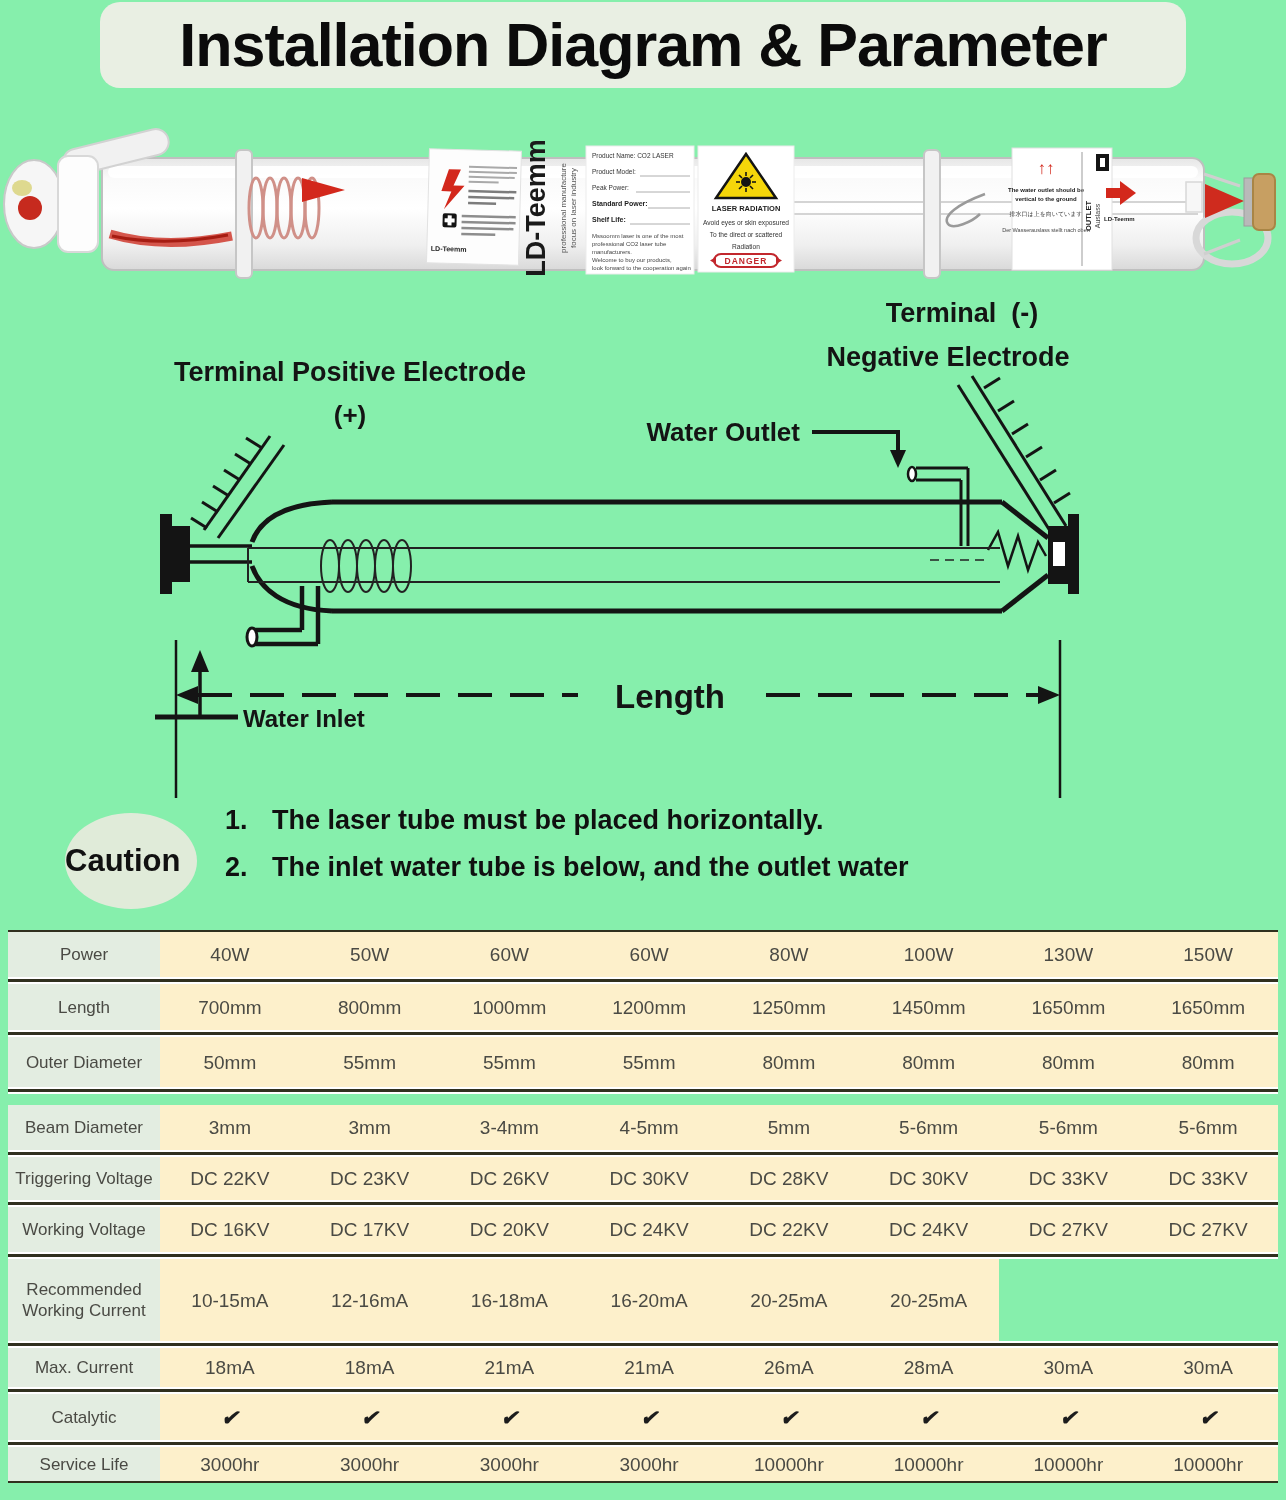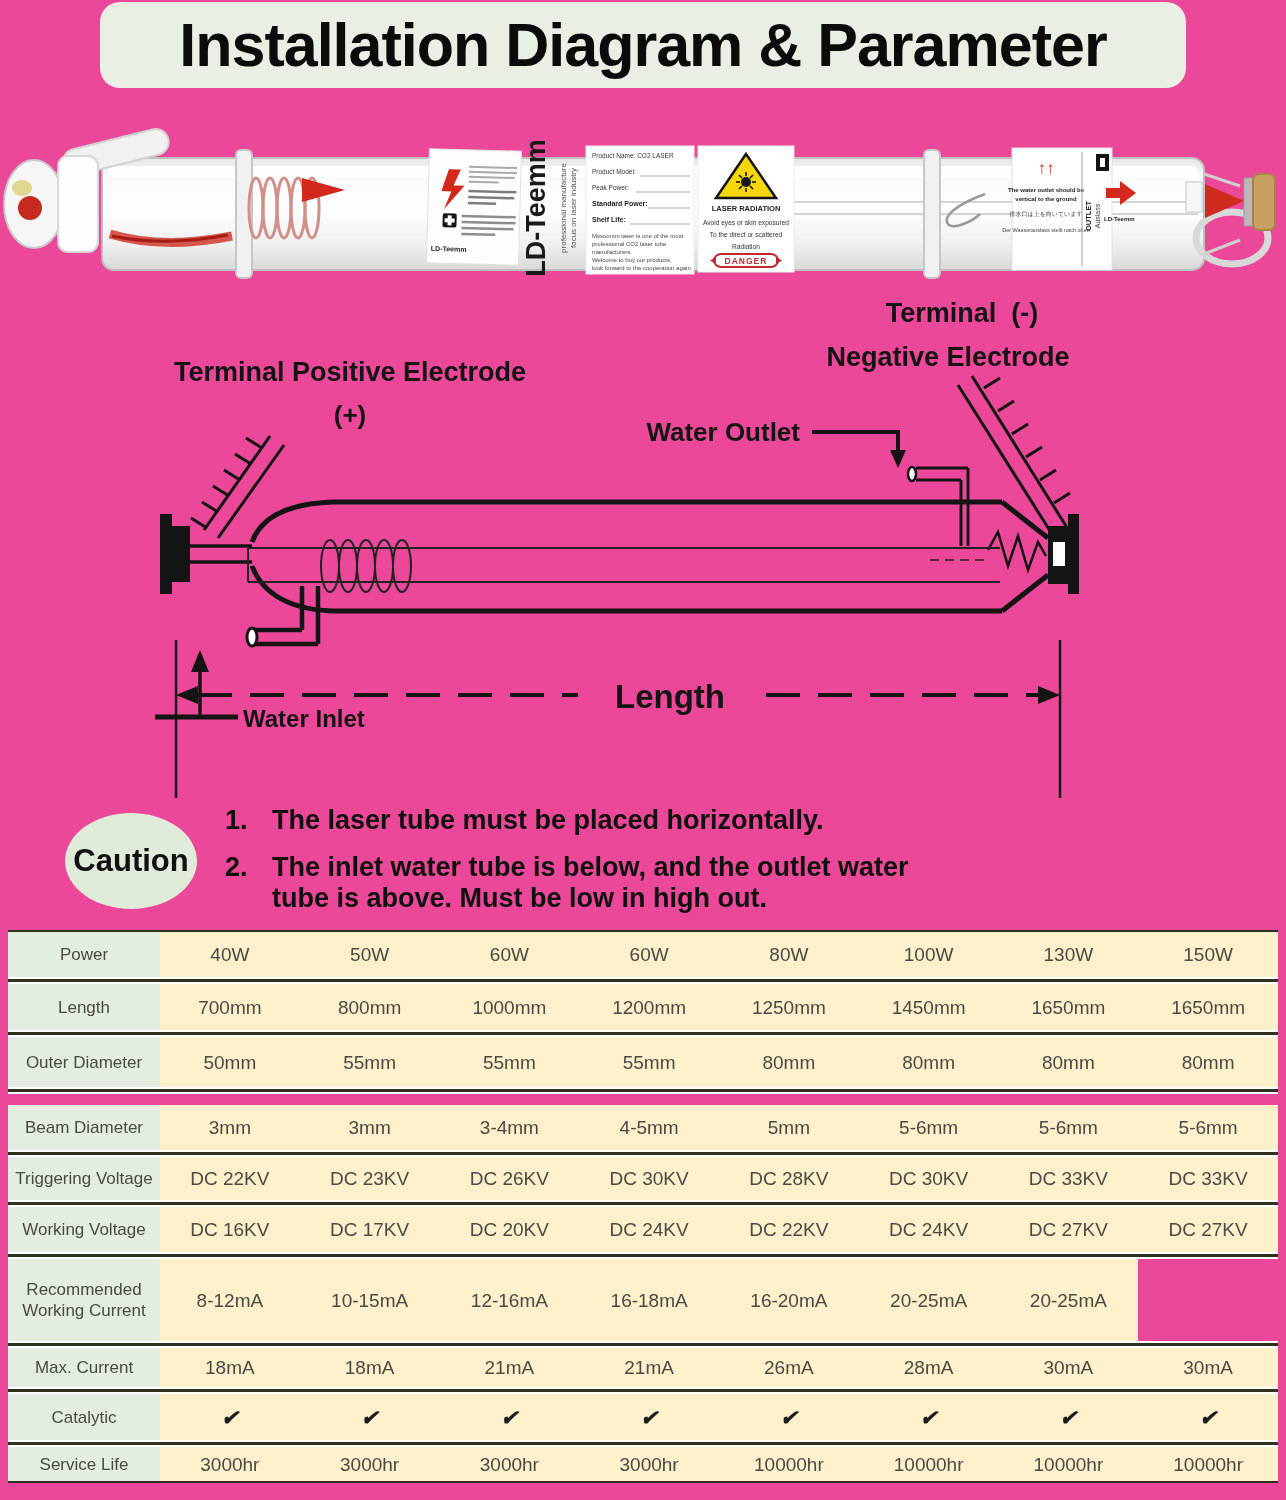--- a/index.html
+++ b/index.html
@@ -1,31 +1,31 @@
 <!DOCTYPE html>
 <html lang="en"><head>
 <meta charset="utf-8">
 <style>
   html,body{margin:0;padding:0;background:#ffffff;}
-  #page{position:relative;width:1286px;height:1500px;background:#ec4899;overflow:hidden;
+  #page{position:relative;width:1286px;height:1500px;background:#86efac;overflow:hidden;
         font-family:"Liberation Sans",sans-serif;}
 
   
   #title-banner{position:absolute;left:100px;top:2px;width:1086px;height:86px;
     background:#e9efe3;border-radius:20px;display:flex;align-items:center;justify-content:center;}
   #title-banner .t{font-size:61px;font-weight:bold;letter-spacing:-1px;color:#0b0b0b;white-space:nowrap;}
 
   
   #photo-svg{position:absolute;left:0;top:116px;}
   #diagram-svg{position:absolute;left:0;top:288px;}
   svg text{font-family:"Liberation Sans",sans-serif;}
 
   
   #caution-badge{position:absolute;left:65px;top:813px;width:132px;height:96px;background:#e0ebd9;
-    border-radius:50%;display:flex;align-items:center;justify-content:center;}
+    border-radius:50%;display:flex;align-items:center;justify-content:flex-start;}
   #caution-badge .t{font-size:31px;font-weight:bold;color:#111;}
   .caution-item{position:absolute;left:225px;font-size:27px;font-weight:bold;color:#101010;line-height:31px;
     display:flex;align-items:flex-start;}
   .caution-item .c-no{width:47px;flex:0 0 47px;}
   #caution-item-1{top:805px;}
   #caution-item-2{top:852px;}
 
   
   #param-table{position:absolute;left:8px;top:930px;width:1270px;
     border-top:2px solid #30301e;border-bottom:2px solid #30301e;}
@@ -299,21 +299,20 @@
     <span class="t">Caution</span>
   </div>
   <div id="caution-item-1" class="caution-item">
     <span class="c-no">1.</span>
     <span class="c-text">The laser tube must be placed horizontally.</span>
   </div>
   <div id="caution-item-2" class="caution-item">
     <span class="c-no">2.</span>
     <span class="c-text">
       <span>The inlet water tube is below, and the outlet water</span><br>
-      <span>tube is above. Must be low in high out.</span>
     </span>
   </div>
 
   <div id="param-table">
       <div class="t-row" style="height: 45px;">
         <div class="t-cell t-label">Power</div>
         <div class="t-cell">40W</div>
         <div class="t-cell">50W</div>
         <div class="t-cell">60W</div>
         <div class="t-cell">60W</div>
@@ -378,21 +377,20 @@
         <div class="t-cell">DC 20KV</div>
         <div class="t-cell">DC 24KV</div>
         <div class="t-cell">DC 22KV</div>
         <div class="t-cell">DC 24KV</div>
         <div class="t-cell">DC 27KV</div>
         <div class="t-cell">DC 27KV</div>
       </div>
       <div class="t-sep"></div>
       <div class="t-row" style="height: 82px;">
         <div class="t-cell t-label">Recommended Working Current</div>
-        <div class="t-cell">8-12mA</div>
         <div class="t-cell">10-15mA</div>
         <div class="t-cell">12-16mA</div>
         <div class="t-cell">16-18mA</div>
         <div class="t-cell">16-20mA</div>
         <div class="t-cell">20-25mA</div>
         <div class="t-cell">20-25mA</div>
       </div>
       <div class="t-sep"></div>
       <div class="t-row" style="height: 39px;">
         <div class="t-cell t-label">Max. Current</div>

